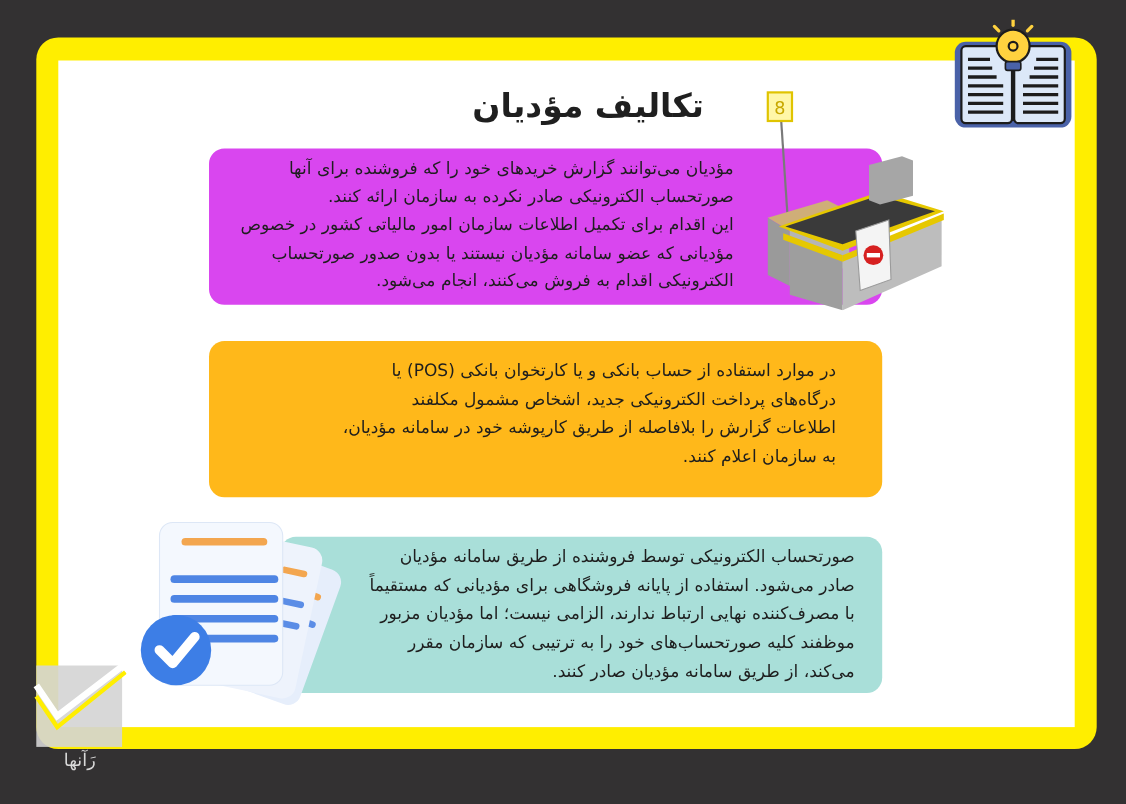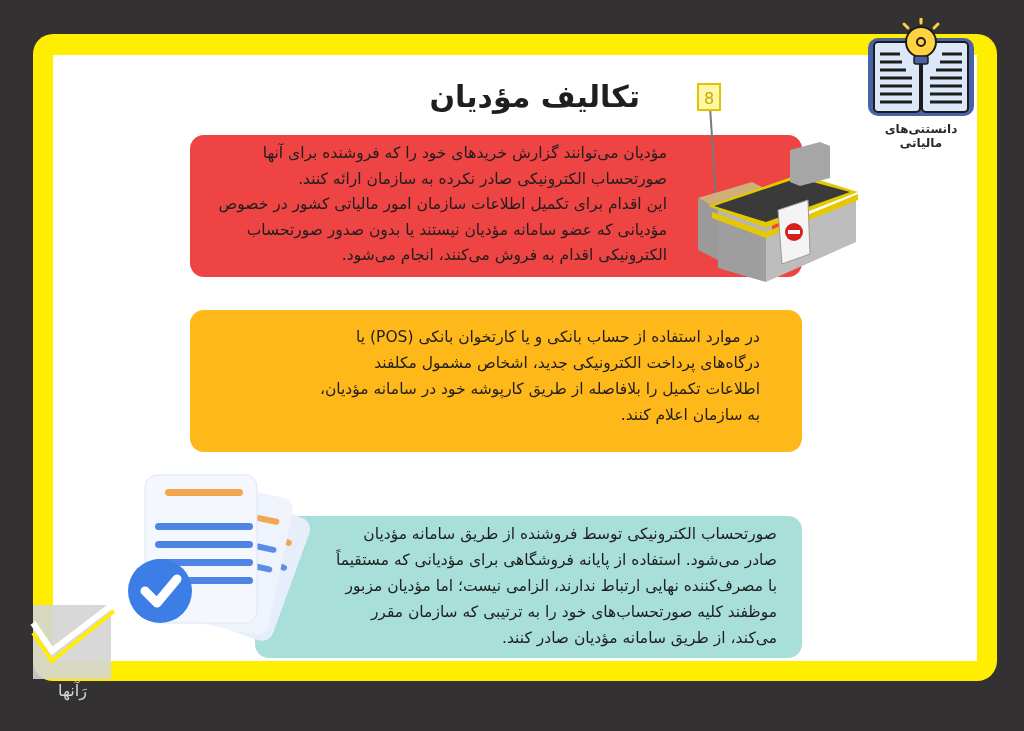--- a/index.html
+++ b/index.html
@@ -17,25 +17,25 @@
   .title {
     position:absolute; left:380px; top:72px; width:260px; height:50px;
     font-size:30px; font-weight:bold; color:#1f1f1f; text-align:right; direction:rtl;
     line-height:50px;
   }
   .card {
     position:absolute; border-radius:14px; direction:rtl; text-align:right;
     color:#1e1e1e; box-sizing:border-box;
   }
   .card .txt { white-space:pre-line; }
-  .card1 { left:190px; top:135px; width:612px; height:142px; background:#ef4444;padding-left:41px; }
+  .card1 { left:190px; top:135px; width:612px; height:142px; background:#d946ef;padding-left:41px; }
   .card1 .txt { position:absolute; right:135px; top:6px; font-size:15.5px; line-height:25.5px; width:480px; }
   .card2 { left:190px; top:310px; width:612px; height:142px; background:#ffb81a; }
   .card2 .txt { position:absolute; right:42px; top:14px; font-size:15.5px; line-height:26px; width:520px; }
-  .card3 { left:255px; top:488px; width:547px; height:142px; background:#a9dfd9;margin-top:28px; }
+  .card3 { left:255px; top:488px; width:547px; height:142px; background:#a9dfd9; }
   .card3 .txt { position:absolute; right:25px; top:5px; font-size:15.5px; line-height:26px; width:500px; }
 
   
   .logo { position:absolute; left:862px; top:18px; width:118px; height:126px; }
   .logo .label {
     position:absolute; left:0; top:104px; width:118px; text-align:center; direction:rtl;
     font-size:12px; color:#2a2a2a; font-weight:bold;
   }
   
   .checkout { position:absolute; left:690px; top:82px; width:170px; height:200px; }
@@ -86,21 +86,21 @@
 
     <polygon points="88,128 118,118 120,172 92,182" fill="#f4f4f4" stroke="#9a9a9a" stroke-width="1"></polygon>
     <circle cx="104" cy="150" r="9" fill="#d62020"></circle>
     <rect x="98" y="148" width="12" height="4" fill="#ffffff"></rect>
   </svg>
 </div>
 
 <div class="card card2">
   <div class="txt">در موارد استفاده از حساب بانکی و یا کارتخوان بانکی (POS) یا
 درگاه‌های پرداخت الکترونیکی جدید، اشخاص مشمول مکلفند
-اطلاعات تکمیل را بلافاصله از طریق کارپوشه خود در سامانه مؤدیان،
+اطلاعات گزارش را بلافاصله از طریق کارپوشه خود در سامانه مؤدیان،
 به سازمان اعلام کنند.</div>
 </div>
 
 <div class="card card3">
   <div class="txt">صورتحساب الکترونیکی توسط فروشنده از طریق سامانه مؤدیان
 صادر می‌شود. استفاده از پایانه فروشگاهی برای مؤدیانی که مستقیماً
 با مصرف‌کننده نهایی ارتباط ندارند، الزامی نیست؛ اما مؤدیان مزبور
 موظفند کلیه صورتحساب‌های خود را به ترتیبی که سازمان مقرر
 می‌کند، از طریق سامانه مؤدیان صادر کنند.</div>
 </div>
@@ -153,21 +153,20 @@
     <circle cx="59" cy="24" r="15" fill="#ffd23f" stroke="#1c1c1c" stroke-width="2"></circle>
     <circle cx="59" cy="24" r="4" fill="none" stroke="#1c1c1c" stroke-width="2"></circle>
     <rect x="52" y="38" width="14" height="8" rx="2" fill="#4a62a8" stroke="#1c1c1c" stroke-width="1.5"></rect>
     <line x1="59" y1="46" x2="59" y2="92" stroke="#1c1c1c" stroke-width="2"></line>
     <g stroke="#ffd23f" stroke-width="3" stroke-linecap="round">
       <line x1="59" y1="0" x2="59" y2="5"></line>
         <line x1="42" y1="6" x2="46" y2="10"></line>
         <line x1="76" y1="6" x2="72" y2="10"></line>
     </g>
   </svg>
-  <div class="label">دانستنی‌های مالیاتی</div>
 </div>
 
 <div class="wm">
   <svg width="85" height="80" viewBox="0 0 85 80">
     <rect x="3" y="2" width="78" height="74" fill="#d4d4d4" opacity="0.9"></rect>
     <polyline points="3,30 22,58 84,8" fill="none" stroke="#ffee00" stroke-width="4"></polyline>
     <polyline points="3,20 22,48 82,2" fill="none" stroke="#ffffff" stroke-width="6"></polyline>
   </svg>
   <div class="label">رَآنها</div>
 </div>

